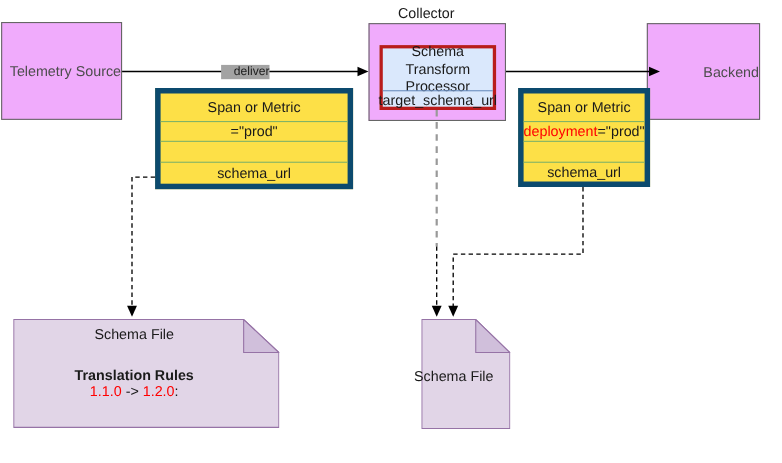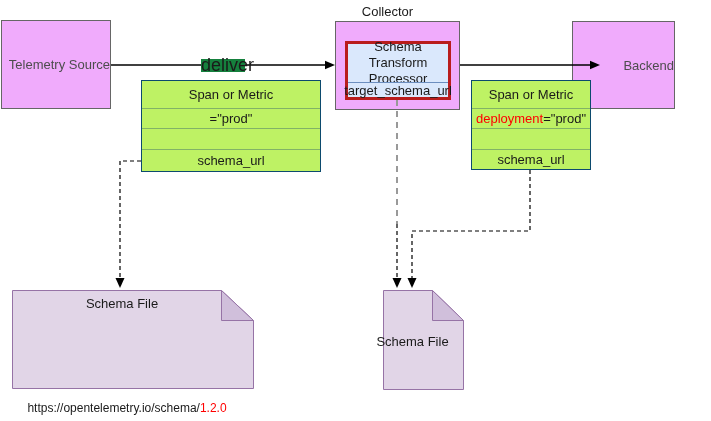--- a/index.html
+++ b/index.html
@@ -8,42 +8,42 @@
     font-family:"Liberation Sans", sans-serif;color:#1a1a1a;overflow:hidden;
   }
   .abs{position:absolute;box-sizing:border-box;}
   
   .gray-node{
     border:1px solid #666666;background:#f0abfc;
     display:flex;align-items:center;justify-content:flex-end;
     font-size:13px;color:#4d4d4d;text-align:center;
   }
   
-  .green-table{border:1px solid #0c4a6e;background:#bef264;display:flex;flex-direction:column;}
+  .green-table{border:5px solid #0c4a6e;background:#fde047;display:flex;flex-direction:column;}
   .green-table .trow{
     box-sizing:border-box;display:flex;align-items:center;justify-content:center;
     border-top:1px solid #82b366;font-size:13px;white-space:nowrap;
   }
   .green-table .trow:first-child{border-top:none;}
   .attr-small{font-size:12.5px;}
   
   .proc{border:3px solid #b91c1c;background:#dae8fc;display:flex;flex-direction:column;}
   .proc .ptitle{
     box-sizing:border-box;height:38px;display:flex;align-items:center;justify-content:center;
     text-align:center;font-size:13px;line-height:1.25;padding:0 2px;
   }
   .proc .pfield{
     box-sizing:border-box;height:21px;border-top:1px solid #6c8ebf;
     display:flex;align-items:center;justify-content:center;font-size:13px;white-space:nowrap;
   }
   .red{color:#ff0000;}
   .black{color:#1a1a1a;}
   .floating-label{font-size:13px;text-align:center;}
   .deliver-chip{
-    background:#15803d;font-size:18px;text-align:center;line-height:13px;height:13px;z-index:6;
+    background:#a3a3a3;font-size:11px;text-align:right;line-height:13px;height:13px;z-index:6;
   }
   .doc-text{position:absolute;left:0;right:0;text-align:center;font-size:13px;z-index:6;}
   .rules-block{line-height:14.5px;font-size:13px;}
   .rules-heading{font-weight:bold;}
   .url-line{font-size:12px;text-align:center;white-space:nowrap;color:#1a1a1a;}
   .edges{position:absolute;left:0;top:0;z-index:5;pointer-events:none;}
   .doc-shape{z-index:1;padding-left:11px;}
   .node-layer{z-index:1;}
 </style>
 </head>
@@ -57,21 +57,21 @@
 
   <div class="abs floating-label" style="left:345px;top:4px;width:85px;">Collector</div>
 
   <div class="abs gray-node node-layer" style="left:335px;top:21px;width:125px;height:89px;"></div>
 
   <div class="abs proc node-layer" style="left:345px;top:41px;width:106px;height:59px;">
     <div class="ptitle">Schema Transform Processor</div>
     <div class="pfield">target_schema_url</div>
   </div>
 
-  <div class="abs gray-node node-layer" style="left:572px;top:21px;width:103px;height:88px;">
+  <div class="abs gray-node node-layer" style="left:588px;top:21px;width:103px;height:88px;">
     <span>Backend</span>
   </div>
 
   <div class="abs green-table node-layer" style="left:141px;top:80px;width:180px;height:92px;">
     <div class="trow" style="height:28px;">Span or Metric</div>
     <div class="trow attr-small" style="height:20px;">
         <span class="black">="prod"</span>
       </div>
     <div class="trow" style="height:22px;"></div>
     <div class="trow" style="height:22px;">schema_url</div>
@@ -108,27 +108,28 @@
 
   <div class="abs deliver-chip" style="left:201px;top:59px;width:44px;">deliver</div>
 
   <div class="abs doc-shape" style="left:1px;top:290px;width:242px;height:99px;">
     <svg width="242" height="99" viewBox="0 0 242 99">
       <path d="M0.5,0.5 H209.5 L241.5,30.5 V98.5 H0.5 Z" fill="#e1d5e7" stroke="#9673a6"></path>
       <path d="M209.5,0.5 V30.5 H241.5 Z" fill="#d0bfdb" stroke="#9673a6"></path>
     </svg>
     <div class="doc-text" style="top:6px;">Schema File</div>
     <div class="doc-text rules-block" style="top:44px;">
+      <div class="rules-heading">Translation Rules</div>
+      <div><span class="red">1.1.0</span><span class="black"> -&gt; </span><span class="red">1.2.0</span><span class="black">:</span></div>
     </div>
   </div>
 
   <div class="abs doc-shape" style="left:372px;top:290px;width:81px;height:100px;">
     <svg width="81" height="100" viewBox="0 0 81 100">
       <path d="M0.5,0.5 H49.5 L80.5,30.5 V99.5 H0.5 Z" fill="#e1d5e7" stroke="#9673a6"></path>
       <path d="M49.5,0.5 V30.5 H80.5 Z" fill="#d0bfdb" stroke="#9673a6"></path>
     </svg>
     <div class="doc-text" style="top:44px;">Schema File</div>
   </div>
 
-  <div class="abs url-line" style="left:2px;top:401px;width:250px;"><span>https://opentelemetry.io/schema/</span><span class="red">1.2.0</span></div>
 
 
 </div>
 
 </body></html>

